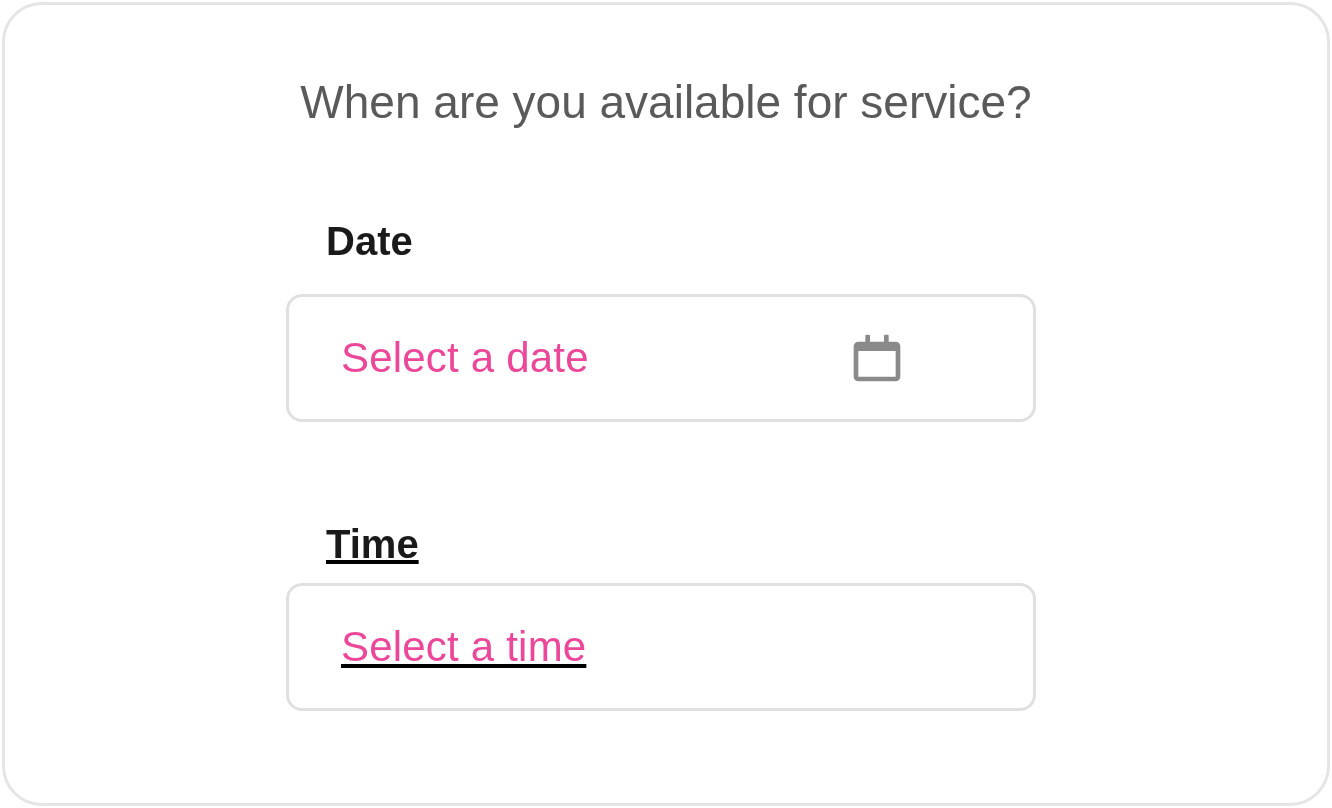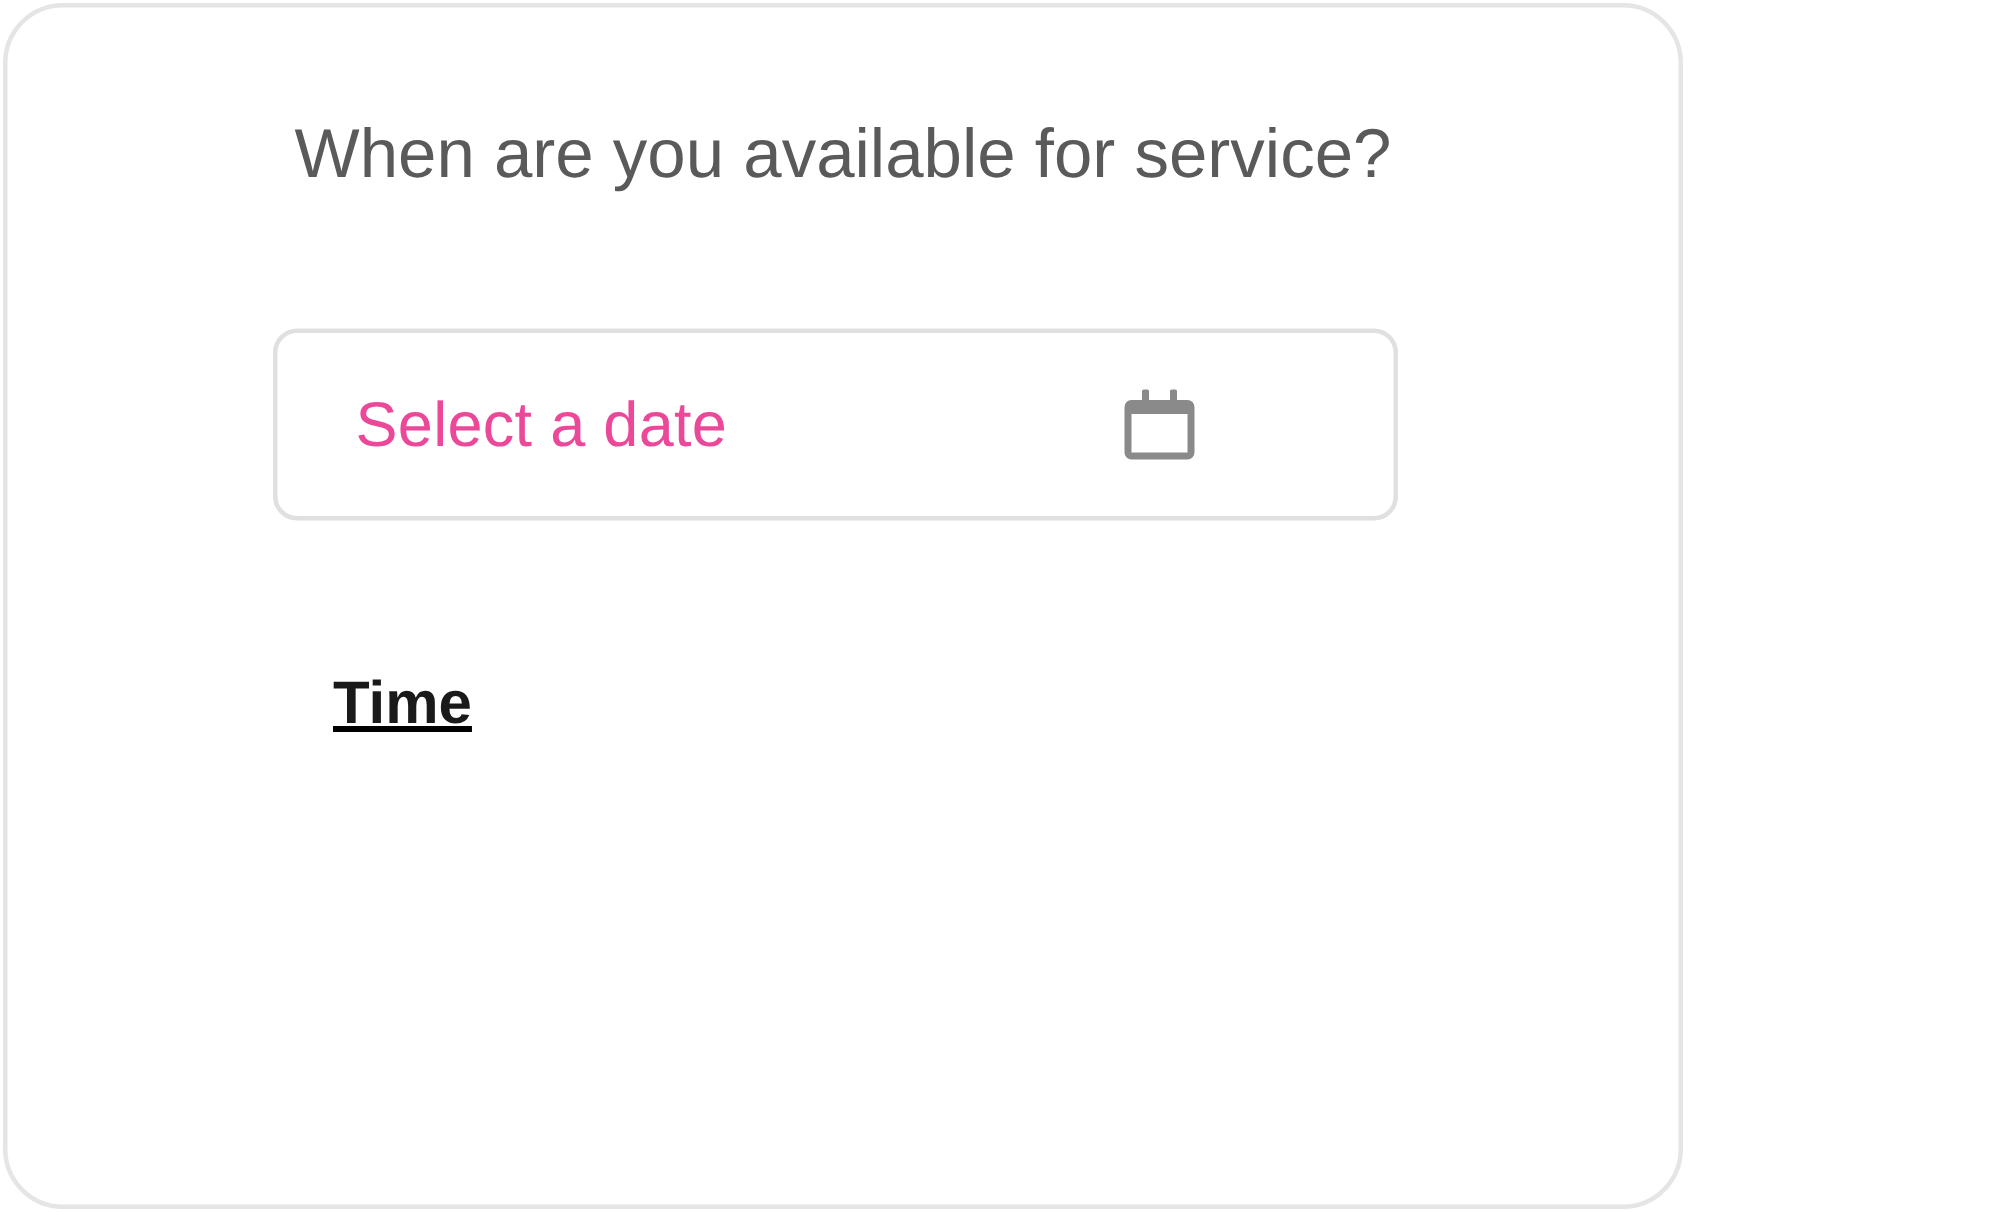--- a/index.html
+++ b/index.html
@@ -10,21 +10,21 @@
     body {
       font-family: -apple-system, BlinkMacSystemFont, "Segoe UI", Helvetica, Arial, sans-serif;
       background: #ffffff;
       width: 1332px;
       height: 808px;
       display: flex;
       align-items: flex-start;
       justify-content: flex-start;
     }
     .card {
-      width: 1120px;
+      width: 1328px;
       height: 804px;
       margin: 2px;
       border: 3px solid #e5e5e5;
       border-radius: 40px;
       background: #ffffff;
       padding: 70px 40px 28px 40px;
     }
     .title {
       text-align: center;
       font-size: 46px;
@@ -85,36 +85,40 @@
   </style>
 </head>
 <body>
 
 <div class="card">
   <h1 class="title">When are you available for service?</h1>
 
   <div class="form-area">
 
     <div class="field-group">
+      <div class="field-label">Date</div>
       <div class="input-row">
         <span class="input-placeholder">Select a date</span>
         <span class="input-icon">
           <svg viewBox="0 0 24 24" fill="currentColor" aria-hidden="true">
             <rect x="7" y="2" width="2" height="4" rx="0.5"></rect>
             <rect x="15" y="2" width="2" height="4" rx="0.5"></rect>
             <path d="M4 5 h16 a2 2 0 0 1 2 2 v13 a2 2 0 0 1 -2 2 h-16 a2 2 0 0 1 -2 -2 v-13 a2 2 0 0 1 2 -2 z M4 9 v11 h16 v-11 z" fill="currentColor"></path>
             <rect x="6.5" y="11" width="3" height="2.5" fill="#ffffff"></rect>
             <rect x="10.5" y="11" width="3" height="2.5" fill="#ffffff"></rect>
             <rect x="14.5" y="11" width="3" height="2.5" fill="#ffffff"></rect>
             <rect x="6.5" y="14.5" width="3" height="2.5" fill="#ffffff"></rect>
             <rect x="10.5" y="14.5" width="3" height="2.5" fill="#ffffff"></rect>
             <rect x="14.5" y="14.5" width="3" height="2.5" fill="#ffffff"></rect>
           </svg>
         </span>
       </div>
     </div>
 
     <div class="field-group">
       <div class="field-label time-label">Time</div>
+      <div class="input-row">
+        <span class="input-placeholder">Select a time</span>
+      </div>
     </div>
 
   </div>
 </div>
 
 </body></html>

